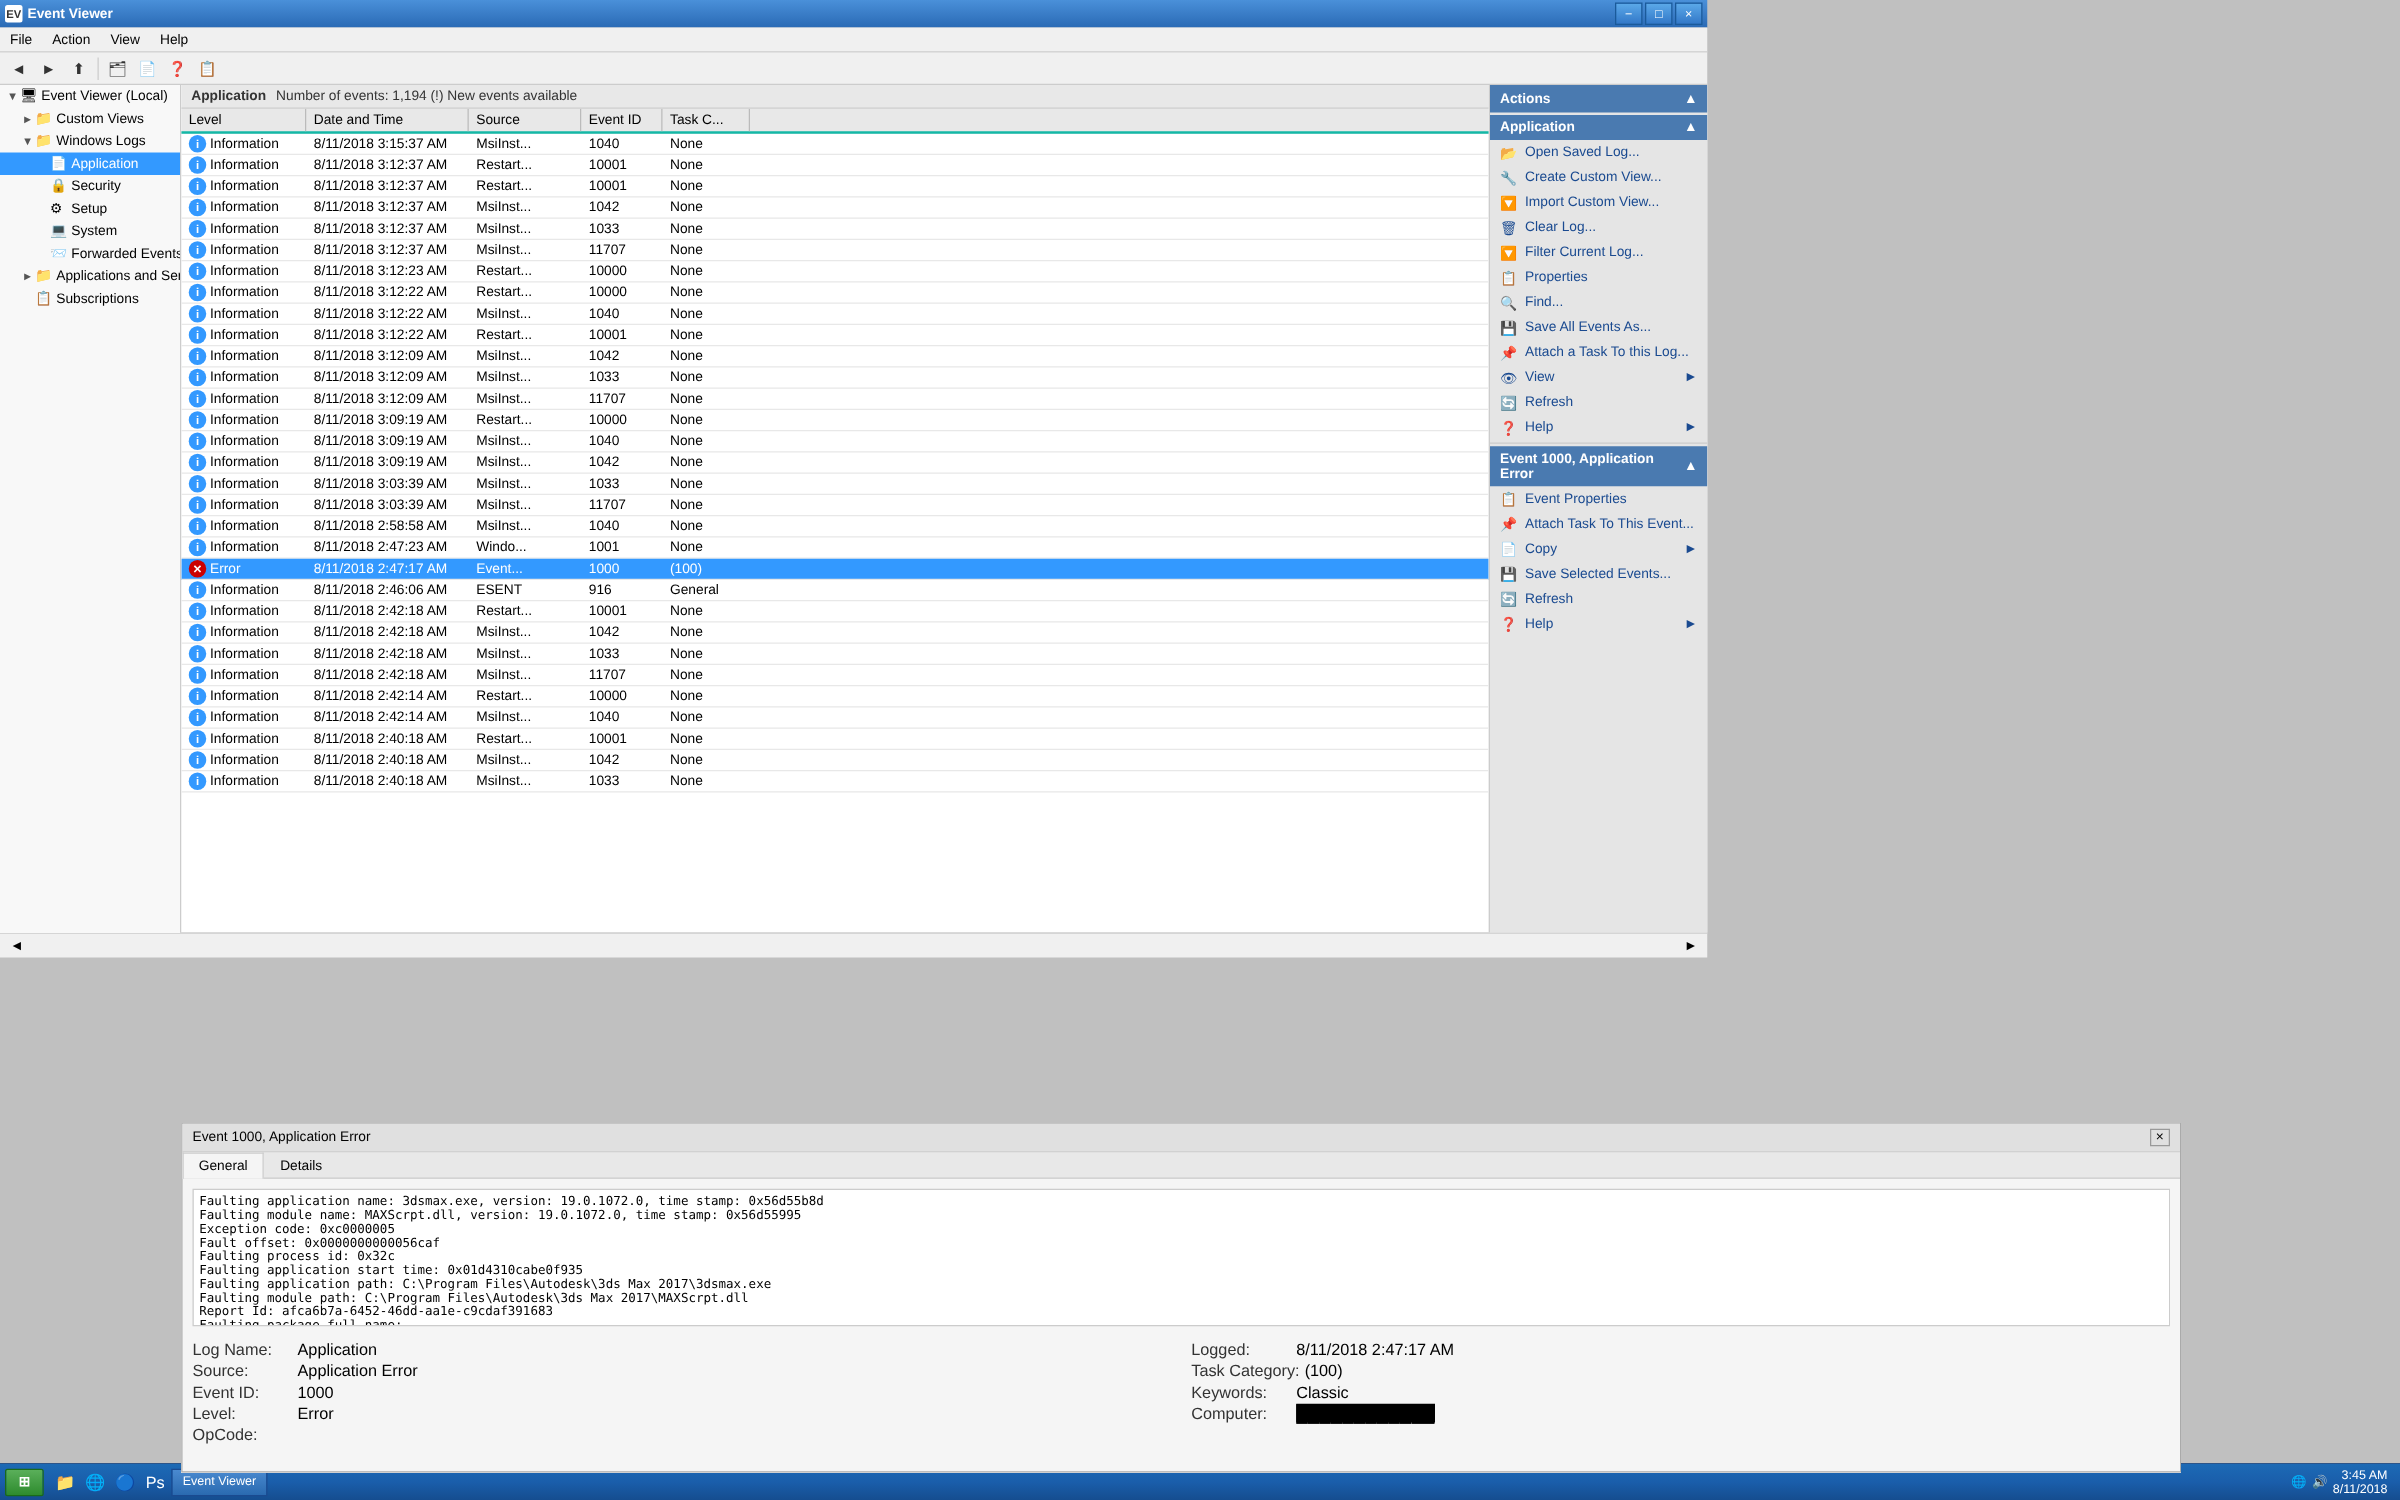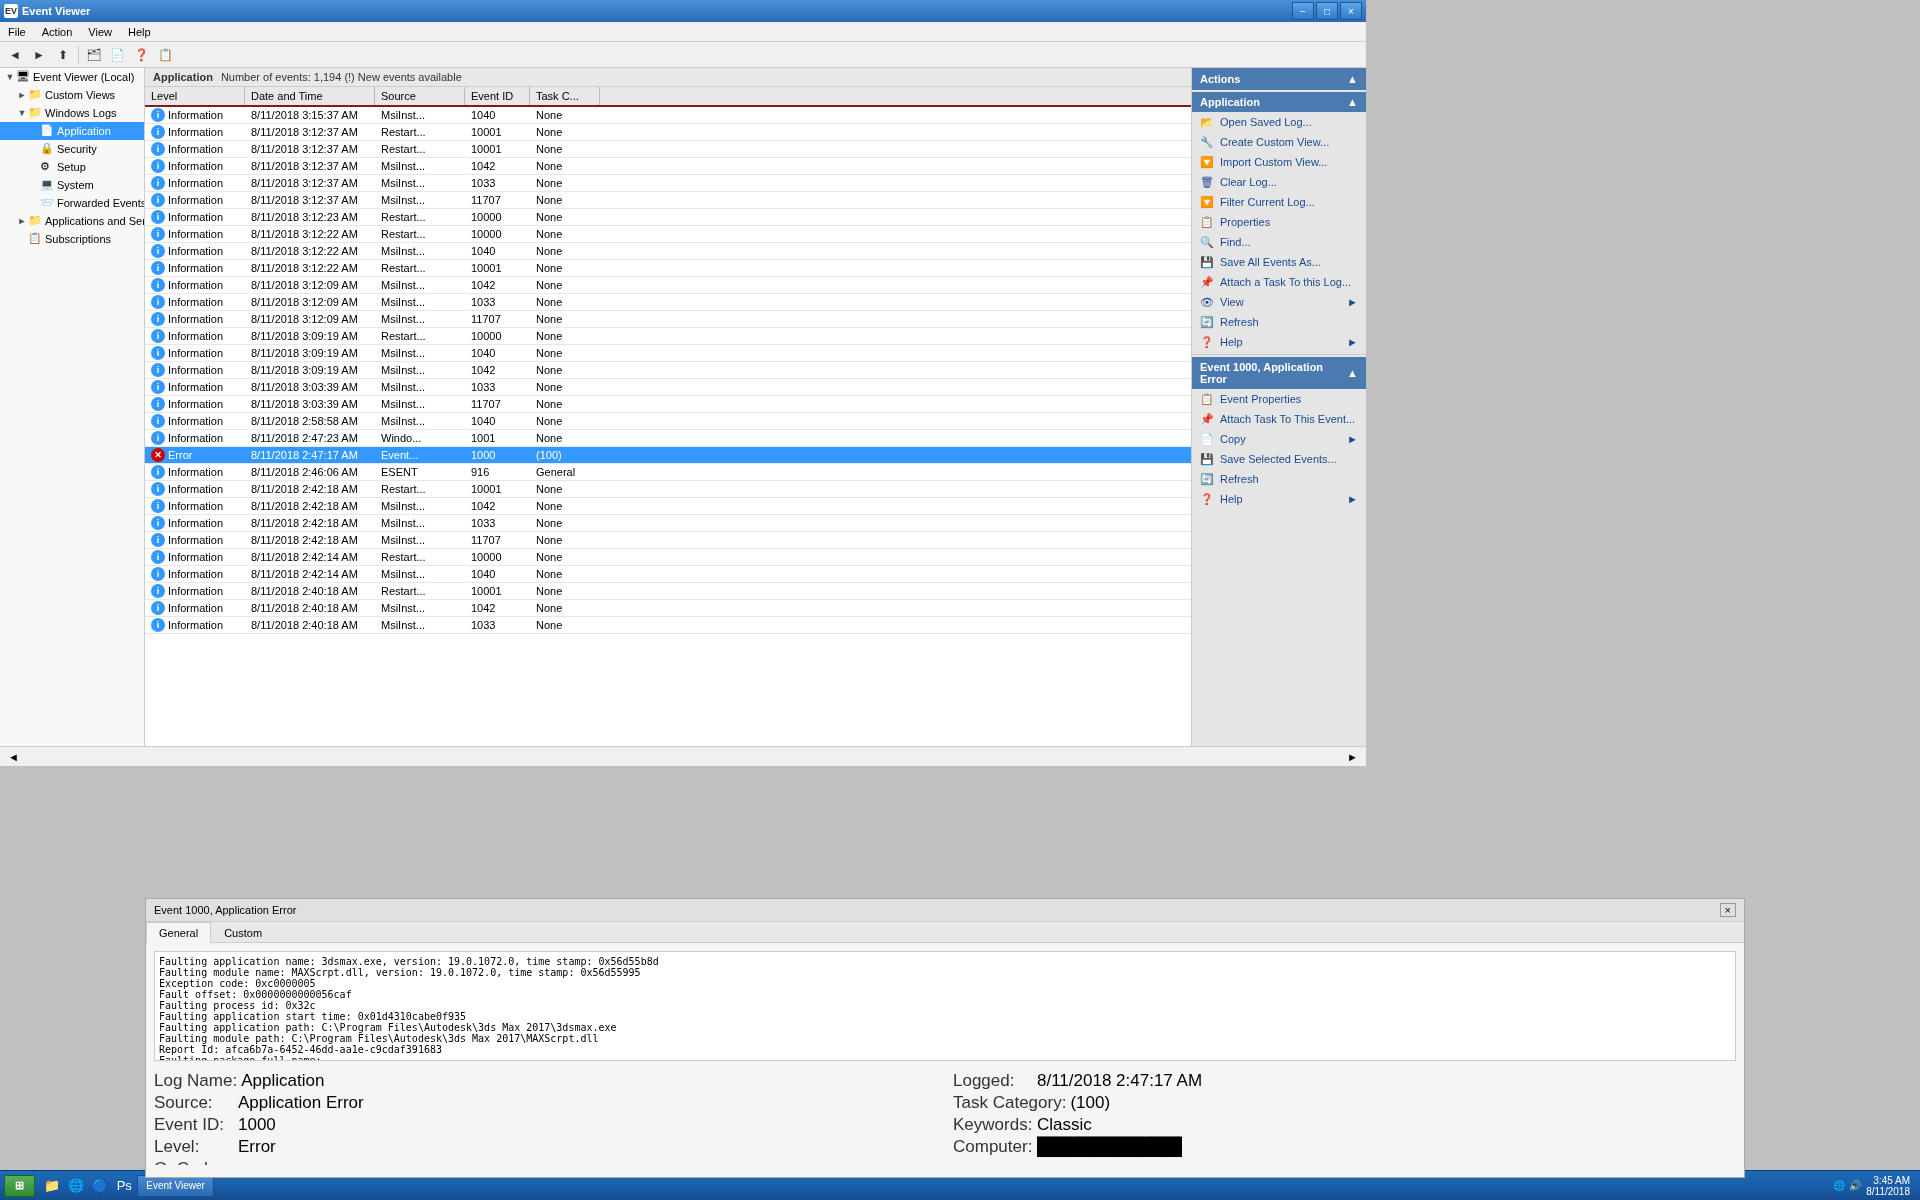--- a/index.html
+++ b/index.html
@@ -35,21 +35,21 @@
 
     
     .right-area { flex: 1; display: flex; flex-direction: column; overflow: hidden; }
 
     
     .log-header { background: #e8e8e8; padding: 3px 8px; border-bottom: 1px solid #ccc; font-size: 11px; color: #333; display: flex; align-items: center; gap: 8px; }
     .log-header .log-name { font-weight: bold; }
 
     
     .events-area { flex: 1; overflow: hidden; position: relative; display: flex; flex-direction: column; }
-    .table-header { display: flex; background: #e8e8e8; border-bottom: 2px solid #7f1d1d; font-size: 11px; flex-shrink: 0; }
+    .table-header { display: flex; background: #e8e8e8; border-bottom: 2px solid #14b8a6; font-size: 11px; flex-shrink: 0; }
     .col-header { padding: 3px 6px; border-right: 1px solid #bbb; cursor: pointer; user-select: none; white-space: nowrap; overflow: hidden; }
     .col-level { width: 100px; }
     .col-date { width: 130px; }
     .col-source { width: 90px; }
     .col-eventid { width: 65px; }
     .col-task { width: 70px; }
 
     .table-body { overflow-y: auto; overflow-x: hidden; flex: 1; }
     .table-row { display: flex; align-items: center; border-bottom: 1px solid #e8e8e8; font-size: 11px; cursor: pointer; min-height: 16px; }
     .table-row.selected { background: #3399ff; color: white; }
@@ -73,21 +73,21 @@
 
     
     .detail-panel { position: fixed; left: 145px; right: 175px; bottom: 22px; height: 280px; background: #f5f5f5; border: 1px solid #aaa; z-index: 10; }
     .detail-panel-header { background: #e0e0e0; padding: 4px 8px; border-bottom: 1px solid #ccc; font-size: 11px; display: flex; justify-content: space-between; align-items: center; }
     .detail-tabs { display: flex; border-bottom: 1px solid #ccc; background: #e8e8e8; }
     .detail-tab { padding: 4px 12px; font-size: 11px; cursor: pointer; border: 1px solid transparent; border-bottom: none; margin-bottom: -1px; }
     .detail-tab.active { background: #f5f5f5; border-color: #ccc; border-bottom-color: #f5f5f5; }
     .detail-content { padding: 8px; height: calc(100% - 56px); overflow: hidden; }
     .detail-text-area { width: 100%; height: 110px; background: white; border: 1px solid #ccc; padding: 4px; font-size: 10px; overflow-y: scroll; resize: none; font-family: monospace; }
     .detail-fields { display: grid; grid-template-columns: 1fr 1fr; gap: 2px 16px; margin-top: 8px; }
-    .detail-field { display: flex; gap: 4px; font-size: 17px; }
+    .detail-field { display: flex; gap: 4px; font-size: 13px; }
     .detail-field-label { color: #333; min-width: 80px; }
     .detail-field-value { color: #000; }
     .detail-link { color: #1a4a90; text-decoration: underline; cursor: pointer; font-size: 11px; }
 
     
     ::-webkit-scrollbar { width: 14px; }
     ::-webkit-scrollbar-track { background: #f0f0f0; }
     ::-webkit-scrollbar-thumb { background: #c0c0c0; border: 2px solid #f0f0f0; border-radius: 2px; }
 
     
@@ -627,21 +627,21 @@
   <span>►</span>
 </div>
 
 <div class="detail-panel">
   <div class="detail-panel-header">
     <span>Event 1000, Application Error</span>
     <button style="background:none;border:1px solid #999;cursor:pointer;padding:0 4px;font-size:11px;">×</button>
   </div>
   <div class="detail-tabs">
     <div class="detail-tab active">General</div>
-    <div class="detail-tab">Custom</div>
+    <div class="detail-tab">Details</div>
   </div>
   <div class="detail-content">
     <textarea class="detail-text-area" readonly="" style="">Faulting application name: 3dsmax.exe, version: 19.0.1072.0, time stamp: 0x56d55b8d
 Faulting module name: MAXScrpt.dll, version: 19.0.1072.0, time stamp: 0x56d55995
 Exception code: 0xc0000005
 Fault offset: 0x0000000000056caf
 Faulting process id: 0x32c
 Faulting application start time: 0x01d4310cabe0f935
 Faulting application path: C:\Program Files\Autodesk\3ds Max 2017\3dsmax.exe
 Faulting module path: C:\Program Files\Autodesk\3ds Max 2017\MAXScrpt.dll

